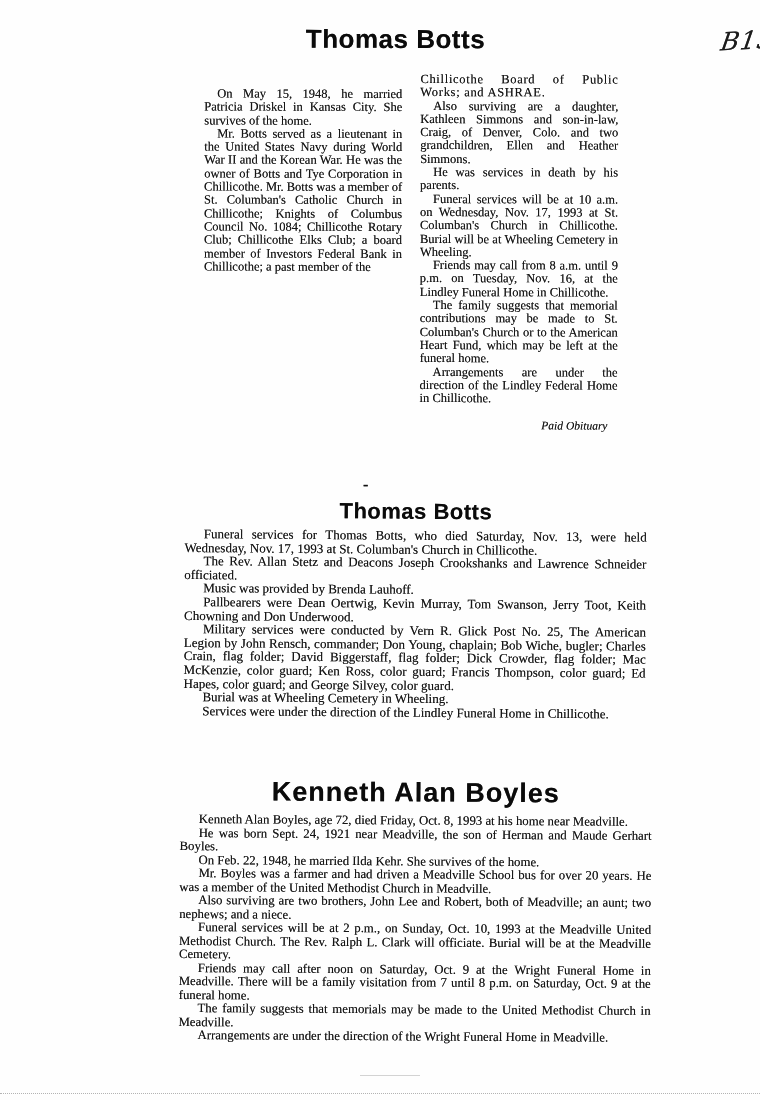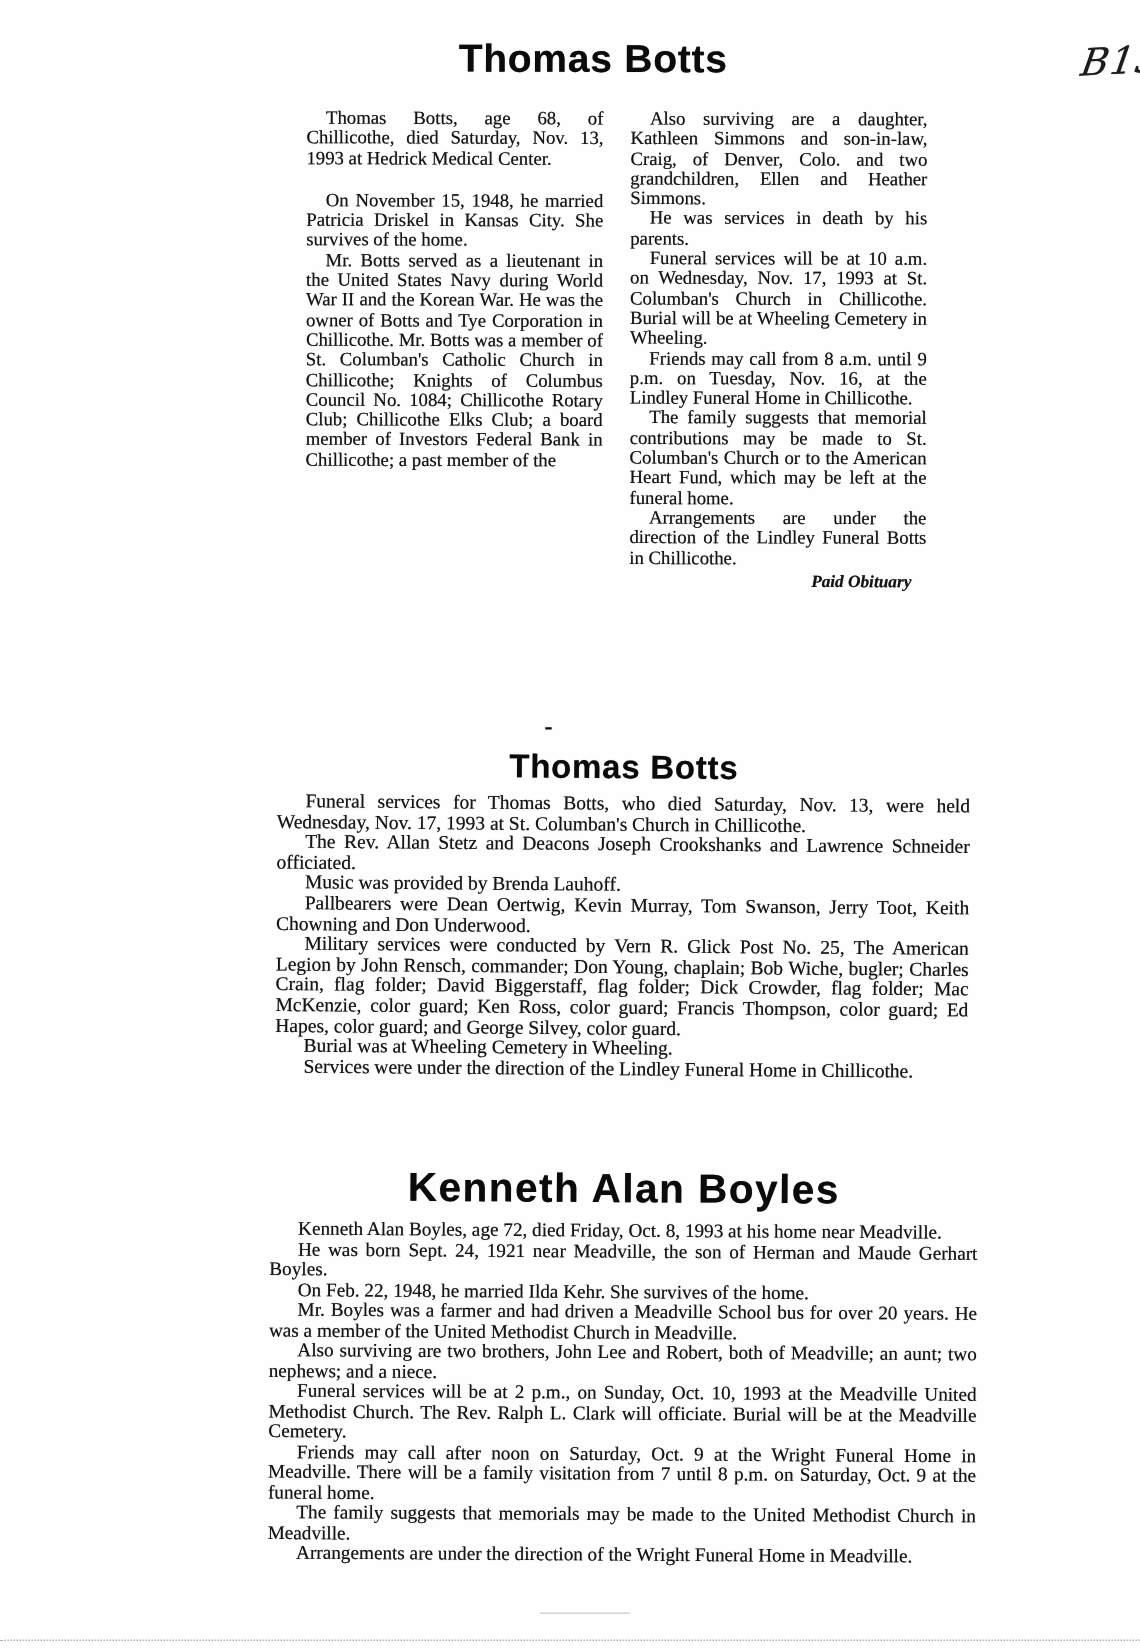--- a/index.html
+++ b/index.html
@@ -58,23 +58,23 @@
   .col p {
     margin: 0;
     text-indent: 13px;
   }
   .col p.no-indent { text-indent: 0; }
   .col p.gap-before { margin-top: 15px; }
   .col p.ls-wide { letter-spacing: 0.7px; }
   .byline {
     text-align: right;
     font-style: italic;
-    font-weight: bold;
+    font-weight: normal;
     font-size: 11.5px;
-    margin-top: 3px;
+    margin-top: 14px;
     padding-right: 10px;
   }
 
   
   .divider-dash {
     position: absolute;
     top: 476px;
     left: 363px;
     font-size: 16px;
     font-weight: bold;
@@ -152,31 +152,31 @@
 <body>
 
 <div class="page">
 
   <div class="hand-mark">B13</div>
 
   <section class="obit1">
     <h1>Thomas Botts</h1>
     <div class="cols">
       <div class="col">
-        <p>Thomas Botts, age 68, of Chillicothe, died Saturday, Nov. 13, 1993 at Hedrick Medical Center.</p>
-        <p class="gap-before">On November 15, 1948, he married Patricia Driskel in Kansas City. She survives of the home.</p>
+        <p class="gap-before">On May 15, 1948, he married Patricia Driskel in Kansas City. She survives of the home.</p>
         <p>Mr. Botts served as a lieutenant in the United States Navy during World War II and the Korean War. He was the owner of Botts and Tye Corporation in Chillicothe. Mr. Botts was a member of St. Columban's Catholic Church in Chillicothe; Knights of Columbus Council No. 1084; Chillicothe Rotary Club; Chillicothe Elks Club; a board member of Investors Federal Bank in Chillicothe; a past member of the</p>
       </div>
       <div class="col">
+        <p class="no-indent ls-wide">Chillicothe Board of Public Works; and ASHRAE.</p>
         <p>Also surviving are a daughter, Kathleen Simmons and son-in-law, Craig, of Denver, Colo. and two grandchildren, Ellen and Heather Simmons.</p>
         <p>He was services in death by his parents.</p>
         <p>Funeral services will be at 10 a.m. on Wednesday, Nov. 17, 1993 at St. Columban's Church in Chillicothe. Burial will be at Wheeling Cemetery in Wheeling.</p>
         <p>Friends may call from 8 a.m. until 9 p.m. on Tuesday, Nov. 16, at the Lindley Funeral Home in Chillicothe.</p>
         <p>The family suggests that memorial contributions may be made to St. Columban's Church or to the American Heart Fund, which may be left at the funeral home.</p>
-        <p>Arrangements are under the direction of the Lindley Funeral Botts in Chillicothe.</p>
+        <p>Arrangements are under the direction of the Lindley Federal Home in Chillicothe.</p>
         <div class="byline">Paid Obituary</div>
       </div>
     </div>
   </section>
 
   <div class="divider-dash">-</div>
 
   <section class="obit2">
     <h2>Thomas Botts</h2>
     <div class="body">

